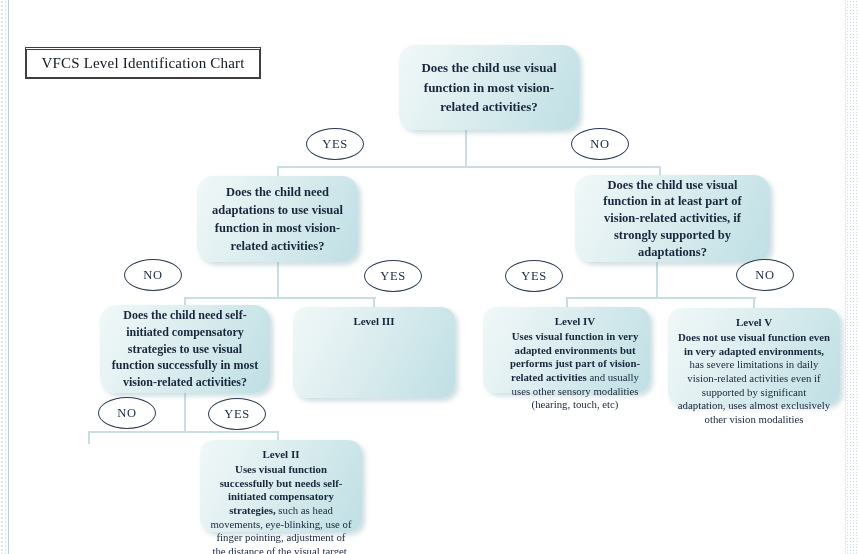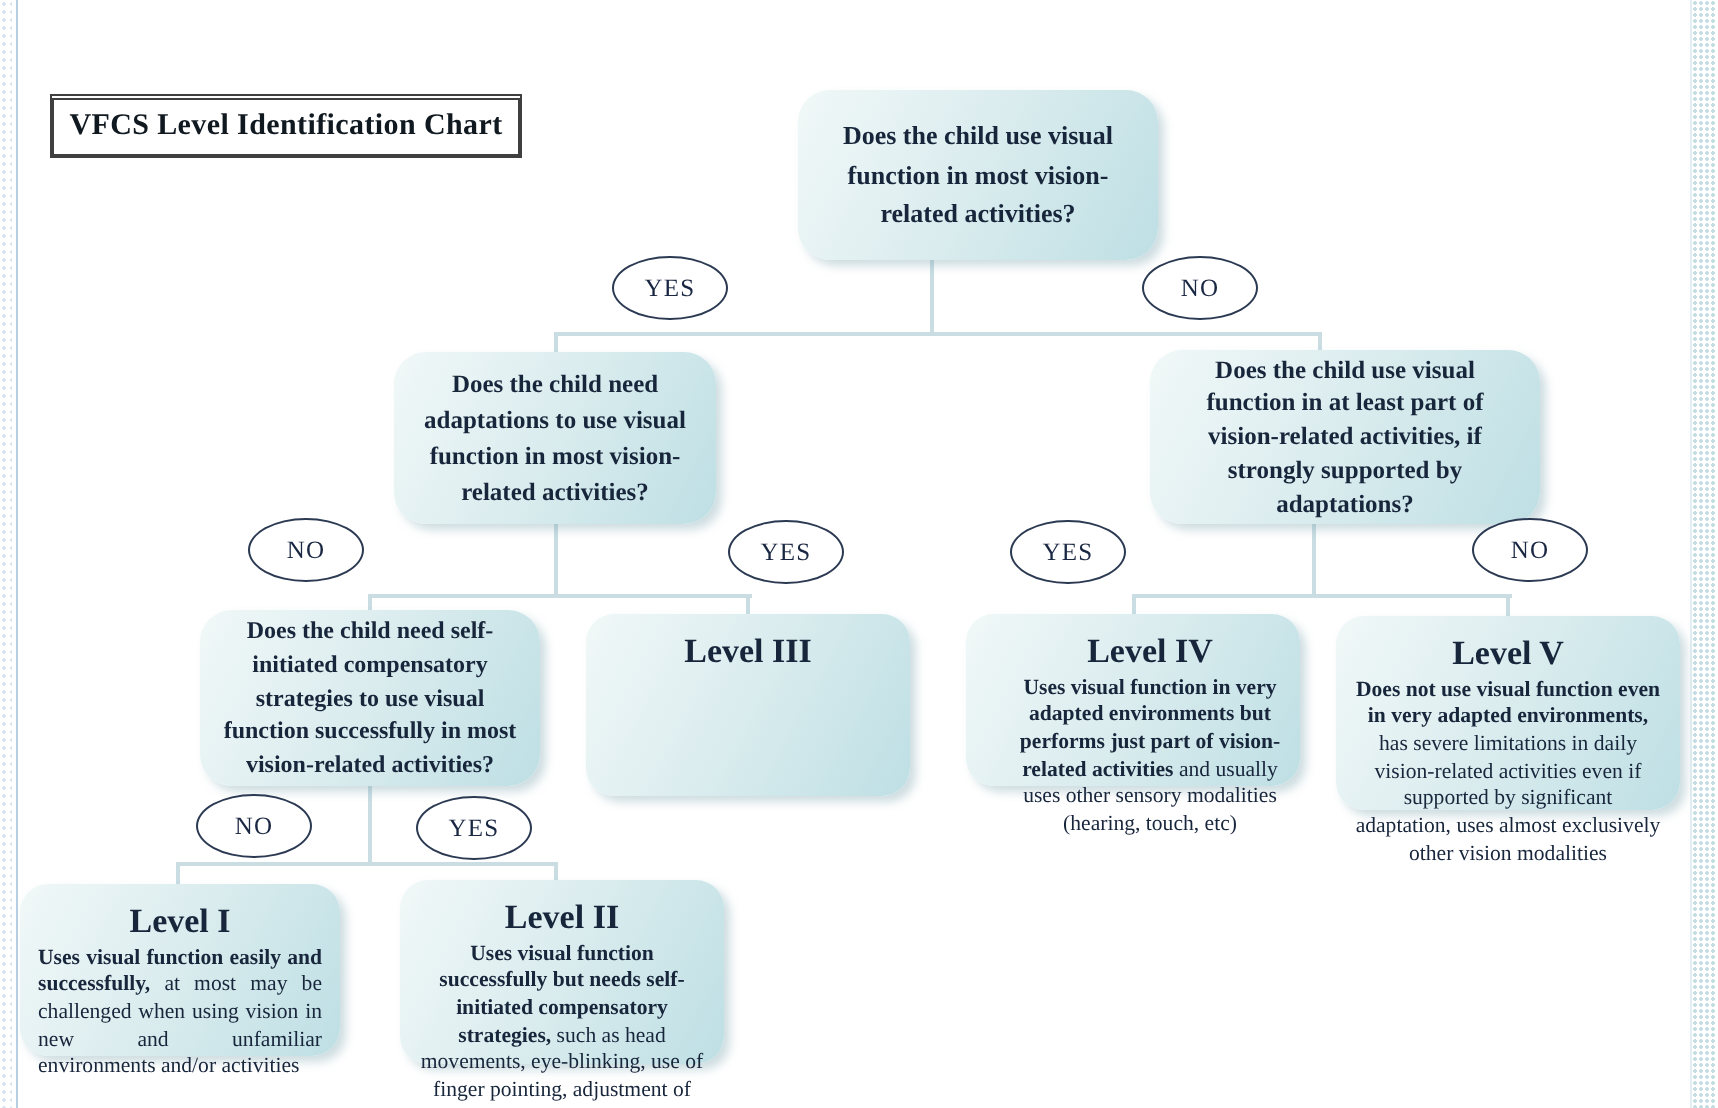--- a/index.html
+++ b/index.html
@@ -29,21 +29,21 @@
     border-left:1px solid #e3eef2;
   }
 
   
   .title-box{
     position:absolute;left:25px;top:47px;width:232px;height:27px;
     background:#ffffff;
     border:2px solid #3f3f3f;
     border-top:3px double #3f3f3f;
     display:flex;align-items:center;justify-content:center;
-    font-weight:bold;font-size:15px;color:#101820;
+    font-weight:normal;font-size:15px;color:#101820;
     letter-spacing:.2px;
   }
 
   
   .ln{position:absolute;background:#c9dde3;}
 
   
   .qbox{
     position:absolute;
     background:linear-gradient(118deg,#f1f8f8 0%,#dcedef 45%,#bedfe4 100%);
@@ -62,21 +62,21 @@
   
   .lbox{
     position:absolute;
     background:linear-gradient(118deg,#f1f8f8 0%,#dcedef 45%,#bedfe4 100%);
     border-radius:14px;
     box-shadow:3px 3px 5px rgba(125,165,175,.38);
     color:#18263c;
     padding:8px 9px;box-sizing:border-box;
     font-size:10.8px;line-height:1.27;
   }
-  .lbox .ltitle{font-weight:bold;text-align:center;font-size:17px;margin-bottom:1px;}
+  .lbox .ltitle{font-weight:bold;text-align:center;font-size:11px;margin-bottom:1px;}
   .lbox .lbody{text-align:center;}
   .lbox .lbody b{font-weight:bold;}
   .l1{left:10px;top:442px;width:160px;height:86px;}
   .l1 .lbody{text-align:justify;}
   .l2{left:200px;top:440px;width:162px;height:92px;}
   .l3{left:293px;top:307px;width:162px;height:91px;}
   .l4{left:483px;top:307px;width:167px;height:86px;padding-left:26px;}
   .l5{left:668px;top:308px;width:172px;height:97px;}
 
   
@@ -139,27 +139,20 @@
   </div>
 
   <div class="lbox l5">
     <div class="ltitle">Level V</div>
     <div class="lbody">
       <b>Does not use visual function even in very adapted environments,</b>
       <span>has severe limitations in daily vision-related activities even if supported by significant adaptation, uses almost exclusively other vision modalities</span>
     </div>
   </div>
 
-  <div class="lbox l1">
-    <div class="ltitle">Level I</div>
-    <div class="lbody">
-      <b>Uses visual function easily and successfully,</b>
-      <span>at most may be challenged when using vision in new and unfamiliar environments and/or activities</span>
-    </div>
-  </div>
 
   <div class="lbox l2">
     <div class="ltitle">Level II</div>
     <div class="lbody">
       <b>Uses visual function successfully but needs self-initiated compensatory strategies,</b>
       <span>such as head movements, eye-blinking, use of finger pointing, adjustment of the distance of the visual target, etc.</span>
     </div>
   </div>
 
   <div class="oval" style="left:306px;top:128px;">YES</div>

